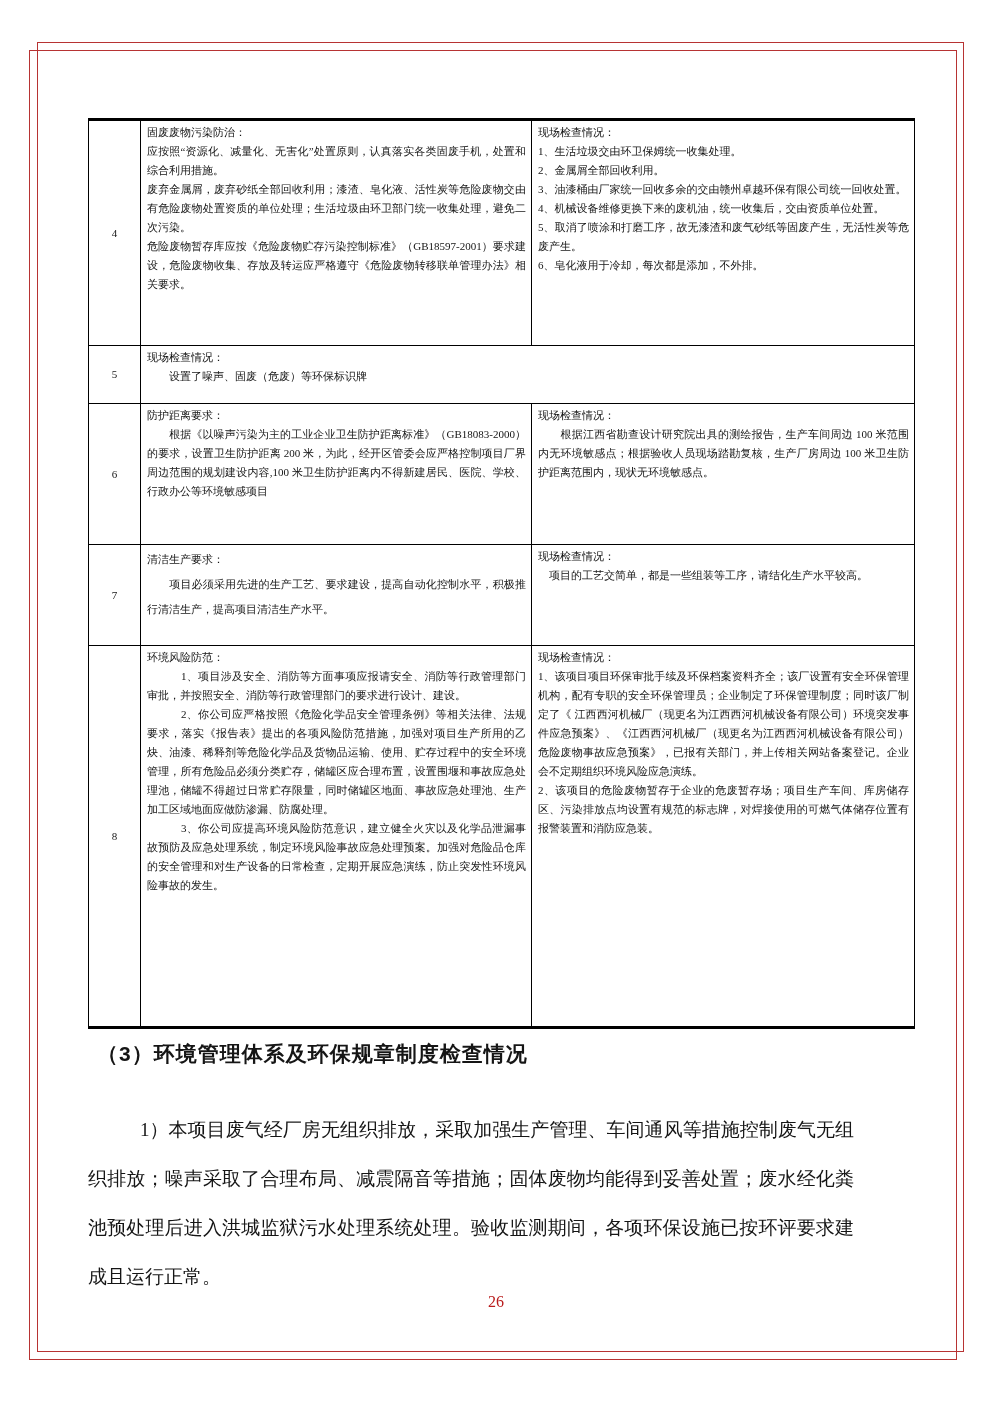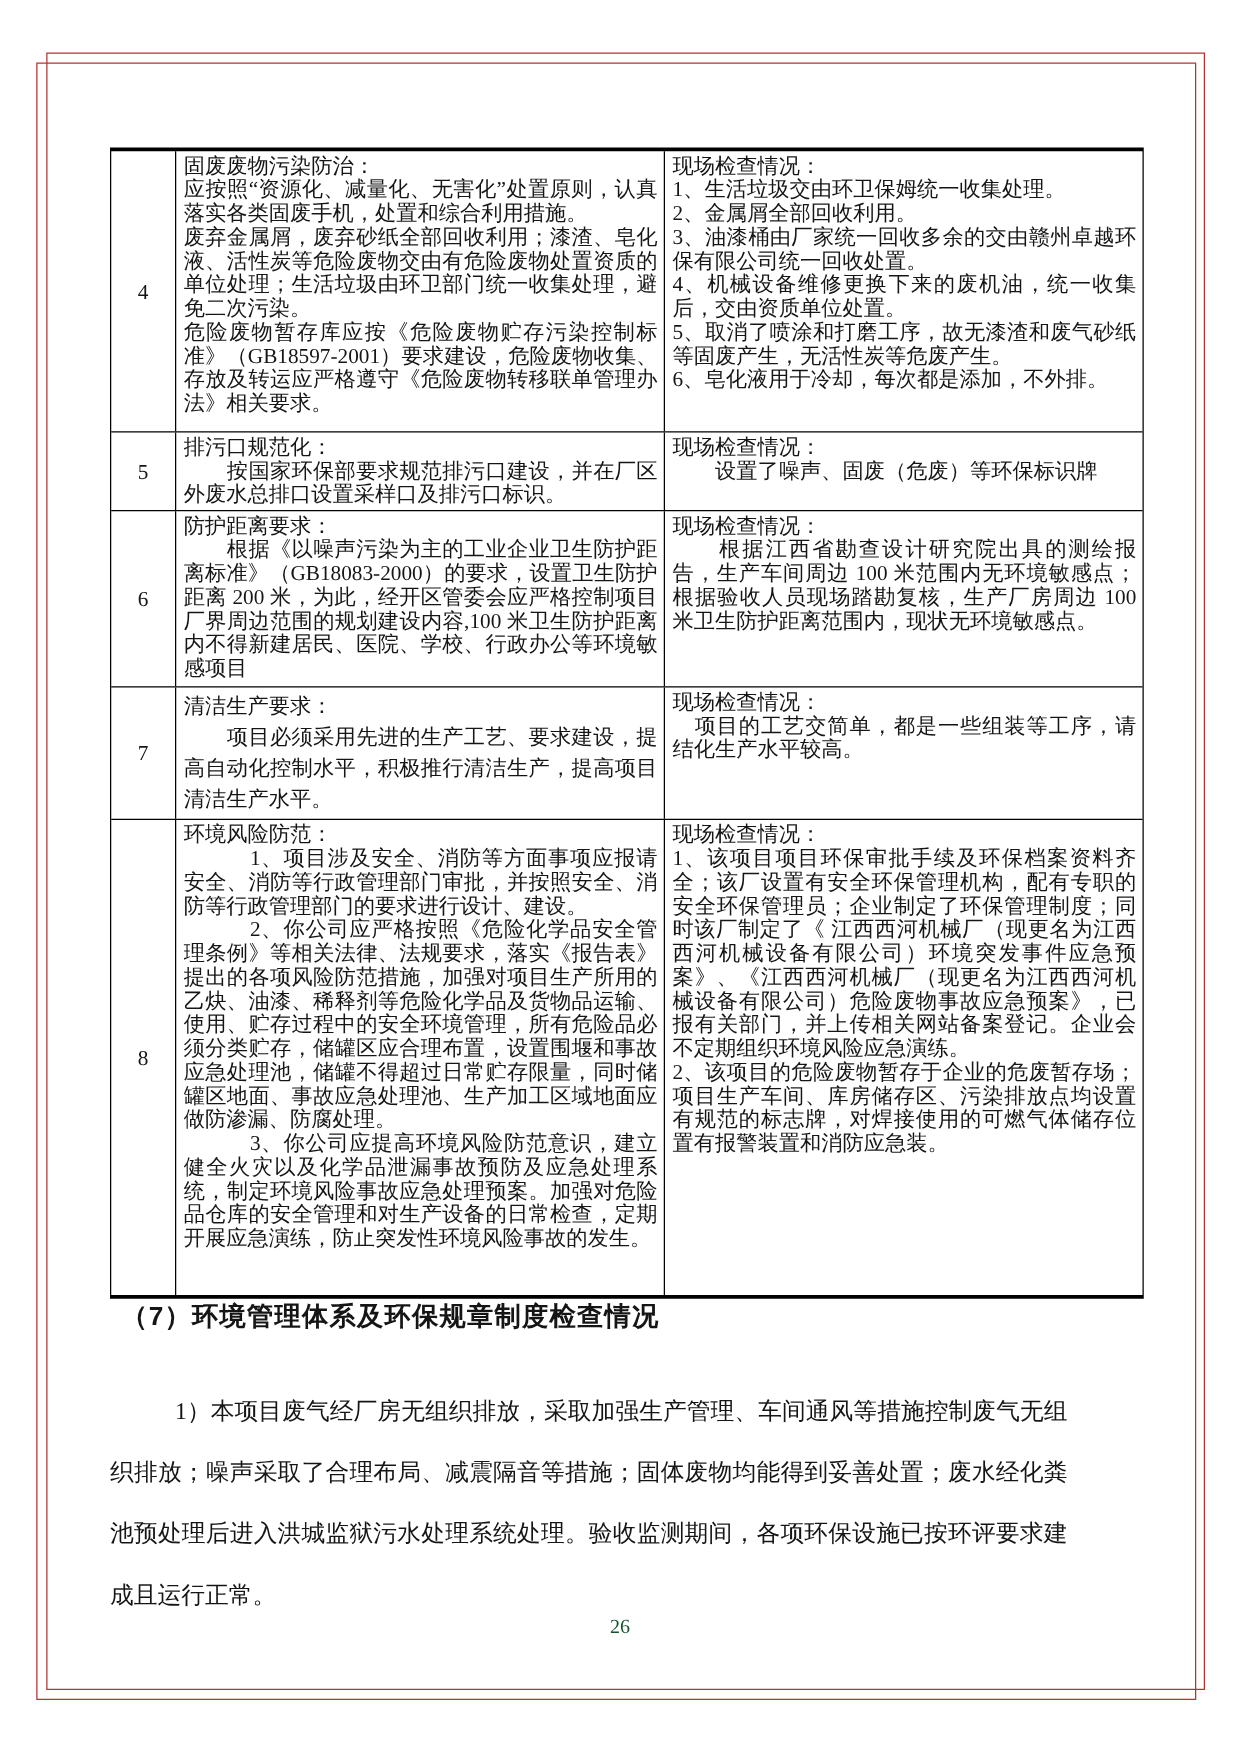--- a/index.html
+++ b/index.html
@@ -24,21 +24,21 @@
   
   .doc-table{
     position:absolute;left:88px;top:118px;width:827px;
     border-top:3px solid #000;border-bottom:3px solid #000;
     border-left:1px solid #000;border-right:1px solid #000;
     background:#fff;
   }
   .trow{display:flex;align-items:stretch;}
   .trow + .trow{border-top:1px solid #000;}
   .cell{
-    font-size:17px;line-height:19px;
+    font-size:11px;line-height:19px;
     white-space:pre-wrap;text-align:justify;
     padding:2px 5px 3px 6px;
     overflow:hidden;
   }
   .cell.num{
     width:52px;flex:0 0 52px;border-right:1px solid #000;
     display:flex;align-items:center;justify-content:center;
     padding:0;text-align:center;white-space:normal;
   }
   .cell.req{width:391px;flex:0 0 391px;border-right:1px solid #000;}
@@ -58,21 +58,21 @@
     letter-spacing:1px;
   }
   .body-paragraph{
     position:absolute;left:88px;top:1105px;width:766px;
     font-size:19px;line-height:49px;
     text-indent:52px;text-align:justify;
     white-space:pre-wrap;
   }
   .page-number{
     position:absolute;left:0;top:1293px;width:992px;
-    text-align:center;font-size:16px;color:#14532d;
+    text-align:center;font-size:16px;color:#b91c1c;
   }
 </style>
 </head>
 <body>
 
 <div class="page">
 
   <div class="red-frame frame-a"></div>
   <div class="red-frame frame-b"></div>
 
@@ -88,22 +88,20 @@
 1、生活垃圾交由环卫保姆统一收集处理。
 2、金属屑全部回收利用。
 3、油漆桶由厂家统一回收多余的交由赣州卓越环保有限公司统一回收处置。
 4、机械设备维修更换下来的废机油，统一收集后，交由资质单位处置。
 5、取消了喷涂和打磨工序，故无漆渣和废气砂纸等固废产生，无活性炭等危废产生。
 6、皂化液用于冷却，每次都是添加，不外排。</div>
     </div>
 
     <div class="trow r5">
       <div class="cell num">5</div>
-      <div class="cell req">排污口规范化：
-　　按国家环保部要求规范排污口建设，并在厂区外废水总排口设置采样口及排污口标识。</div>
       <div class="cell insp">现场检查情况：
 　　设置了噪声、固废（危废）等环保标识牌</div>
     </div>
 
     <div class="trow r6">
       <div class="cell num">6</div>
       <div class="cell req">防护距离要求：
 　　根据《以噪声污染为主的工业企业卫生防护距离标准》（GB18083-2000）的要求，设置卫生防护距离 200 米，为此，经开区管委会应严格控制项目厂界周边范围的规划建设内容,100 米卫生防护距离内不得新建居民、医院、学校、行政办公等环境敏感项目</div>
       <div class="cell insp">现场检查情况：
 　　根据江西省勘查设计研究院出具的测绘报告，生产车间周边 100 米范围内无环境敏感点；根据验收人员现场踏勘复核，生产厂房周边 100 米卫生防护距离范围内，现状无环境敏感点。</div>
@@ -123,19 +121,19 @@
 　　　1、项目涉及安全、消防等方面事项应报请安全、消防等行政管理部门审批，并按照安全、消防等行政管理部门的要求进行设计、建设。
 　　　2、你公司应严格按照《危险化学品安全管理条例》等相关法律、法规要求，落实《报告表》提出的各项风险防范措施，加强对项目生产所用的乙炔、油漆、稀释剂等危险化学品及货物品运输、使用、贮存过程中的安全环境管理，所有危险品必须分类贮存，储罐区应合理布置，设置围堰和事故应急处理池，储罐不得超过日常贮存限量，同时储罐区地面、事故应急处理池、生产加工区域地面应做防渗漏、防腐处理。
 　　　3、你公司应提高环境风险防范意识，建立健全火灾以及化学品泄漏事故预防及应急处理系统，制定环境风险事故应急处理预案。加强对危险品仓库的安全管理和对生产设备的日常检查，定期开展应急演练，防止突发性环境风险事故的发生。</div>
       <div class="cell insp">现场检查情况：
 1、该项目项目环保审批手续及环保档案资料齐全；该厂设置有安全环保管理机构，配有专职的安全环保管理员；企业制定了环保管理制度；同时该厂制定了《 江西西河机械厂（现更名为江西西河机械设备有限公司）环境突发事件应急预案》、《江西西河机械厂（现更名为江西西河机械设备有限公司）危险废物事故应急预案》，已报有关部门，并上传相关网站备案登记。企业会不定期组织环境风险应急演练。
 2、该项目的危险废物暂存于企业的危废暂存场；项目生产车间、库房储存区、污染排放点均设置有规范的标志牌，对焊接使用的可燃气体储存位置有报警装置和消防应急装。</div>
     </div>
 
   </div>
 
-  <div class="section-heading">（7）环境管理体系及环保规章制度检查情况</div>
+  <div class="section-heading">（3）环境管理体系及环保规章制度检查情况</div>
 
   <div class="body-paragraph">1）本项目废气经厂房无组织排放，采取加强生产管理、车间通风等措施控制废气无组织排放；噪声采取了合理布局、减震隔音等措施；固体废物均能得到妥善处置；废水经化粪池预处理后进入洪城监狱污水处理系统处理。验收监测期间，各项环保设施已按环评要求建成且运行正常。</div>
 
   <div class="page-number">26</div>
 
 </div>
 
 </body></html>

